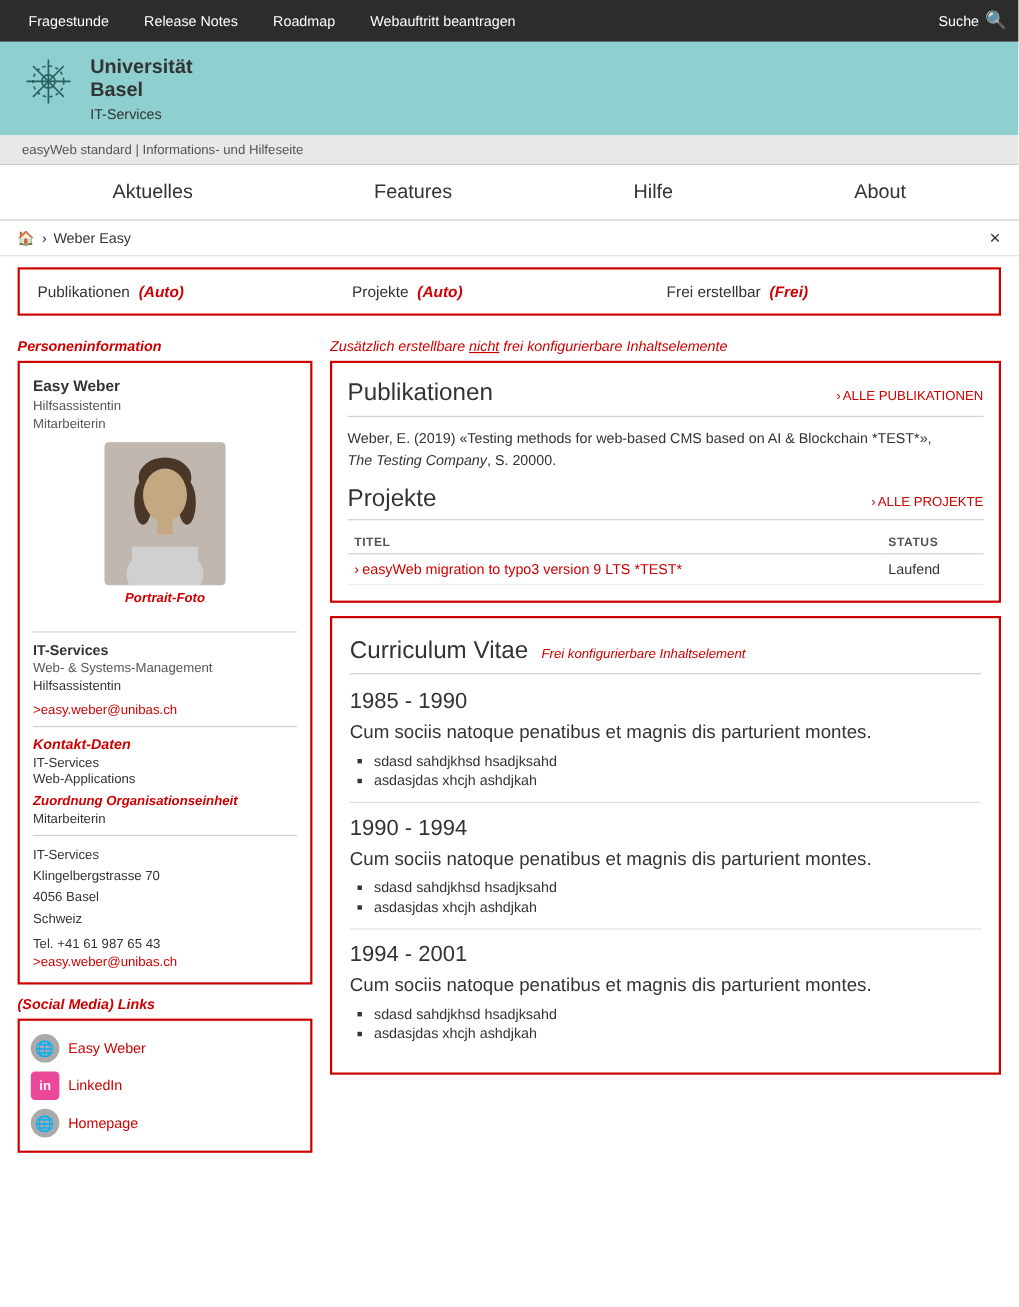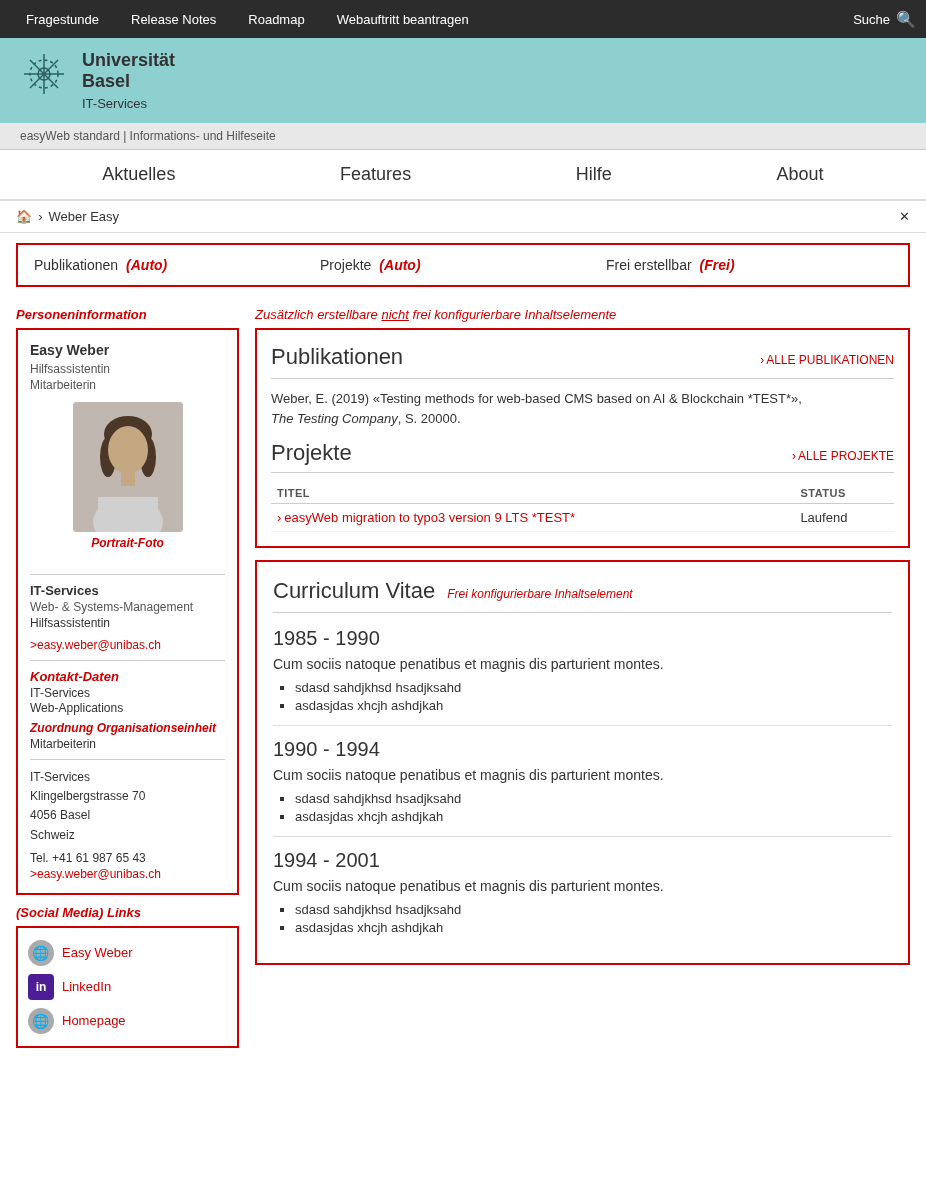--- a/index.html
+++ b/index.html
@@ -34,21 +34,21 @@
     .tabs-row { display: flex; align-items: center; padding: 12px 16px; border: 2px solid #cc0000; margin: 10px 16px; background: #fff; }
     .tab-item { flex: 1; display: flex; align-items: center; gap: 8px; font-size: 14px; }
     .tab-label { color: #333; }
     .tab-auto { color: #cc0000; font-style: italic; font-weight: bold; }
     .tab-frei { color: #cc0000; font-style: italic; font-weight: bold; }
 
     
     .content-area { display: flex; gap: 0; padding: 0 16px 20px 16px; }
 
     
-    .left-col { width: 239px; flex-shrink: 0; padding-right: 16px; }
+    .left-col { width: 284px; flex-shrink: 0; padding-right: 16px; }
     .section-title-red { color: #cc0000; font-style: italic; font-weight: bold; font-size: 13px; margin: 10px 0 6px 0; }
     .person-box { border: 2px solid #cc0000; padding: 12px; margin-bottom: 8px; }
     .person-name { font-size: 14px; font-weight: bold; margin-bottom: 4px; }
     .person-role { font-size: 12px; color: #555; margin-bottom: 2px; }
     .portrait-area { display: flex; justify-content: center; margin: 10px 0 4px 0; position: relative; }
     .portrait-placeholder { width: 110px; height: 130px; background: #bbb; border-radius: 4px; display: flex; align-items: center; justify-content: center; overflow: hidden; }
     .portrait-label { color: #cc0000; font-style: italic; font-weight: bold; font-size: 12px; text-align: center; margin-bottom: 24px; }
     .divider { border: none; border-top: 1px solid #ccc; margin: 8px 0; }
     .org-label { font-weight: bold; font-size: 13px; margin-bottom: 2px; }
     .org-sub { font-size: 12px; color: #555; margin-bottom: 2px; }
@@ -57,21 +57,21 @@
     .contact-title { color: #cc0000; font-style: italic; font-weight: bold; font-size: 13px; margin: 8px 0 2px 0; }
     .contact-org { font-size: 12px; margin-bottom: 1px; }
     .zuordnung-title { color: #cc0000; font-style: italic; font-weight: bold; font-size: 12px; margin: 6px 0 2px 0; }
     .address-block { font-size: 12px; margin: 4px 0; line-height: 1.6; }
     .tel-line { font-size: 12px; margin-top: 6px; }
 
     
     .social-box { border: 2px solid #cc0000; padding: 8px 10px; margin-top: 6px; }
     .social-item { display: flex; align-items: center; gap: 8px; padding: 4px 0; }
     .social-icon-globe { width: 26px; height: 26px; border-radius: 50%; background: #aaa; display: flex; align-items: center; justify-content: center; font-size: 14px; color: #fff; }
-    .social-icon-li { width: 26px; height: 26px; border-radius: 4px; background: #4c1d95; display: flex; align-items: center; justify-content: center; font-size: 12px; color: #fff; font-weight: bold; }
+    .social-icon-li { width: 26px; height: 26px; border-radius: 4px; background: #ec4899; display: flex; align-items: center; justify-content: center; font-size: 12px; color: #fff; font-weight: bold; }
     .social-link { color: #cc0000; font-size: 13px; text-decoration: none; }
 
     
     .right-col { flex: 1; }
     .right-section-title { color: #cc0000; font-style: italic; font-size: 13px; margin: 10px 0 6px 0; }
     .right-section-title u { text-decoration: underline; }
     .pub-box { border: 2px solid #cc0000; padding: 14px; margin-bottom: 12px; }
     .pub-header { display: flex; justify-content: space-between; align-items: baseline; margin-bottom: 8px; }
     .pub-heading { font-size: 22px; font-weight: 300; color: #333; }
     .alle-link { color: #cc0000; font-size: 12px; text-decoration: none; white-space: nowrap; }
@@ -87,21 +87,21 @@
     .proj-table td { padding: 6px 6px; border-bottom: 1px solid #eee; }
     .proj-link { color: #cc0000; text-decoration: none; font-size: 13px; }
     .proj-link::before { content: '›'; margin-right: 3px; }
     .laufend { font-size: 13px; }
     .cv-box { border: 2px solid #cc0000; padding: 16px; }
     .cv-header { display: flex; align-items: baseline; gap: 12px; margin-bottom: 6px; }
     .cv-heading { font-size: 22px; font-weight: 300; color: #333; }
     .cv-frei { color: #cc0000; font-style: italic; font-size: 12px; }
     .cv-divider { border: none; border-top: 1px solid #ccc; margin: 8px 0 14px 0; }
     .cv-period { font-size: 20px; font-weight: 300; color: #333; margin: 12px 0 6px 0; }
-    .cv-text { font-size: 14px; margin-bottom: 8px; }
+    .cv-text { font-size: 17px; margin-bottom: 8px; }
     .cv-list { list-style: square; padding-left: 22px; font-size: 13px; margin-bottom: 12px; }
     .cv-list li { margin-bottom: 3px; }
     .cv-sub-divider { border: none; border-top: 1px solid #ddd; margin: 12px 0; }
   </style>
 </head>
 <body>
 
 <nav class="top-nav">
   <a href="#">Fragestunde</a>
   <a href="#">Release Notes</a>

